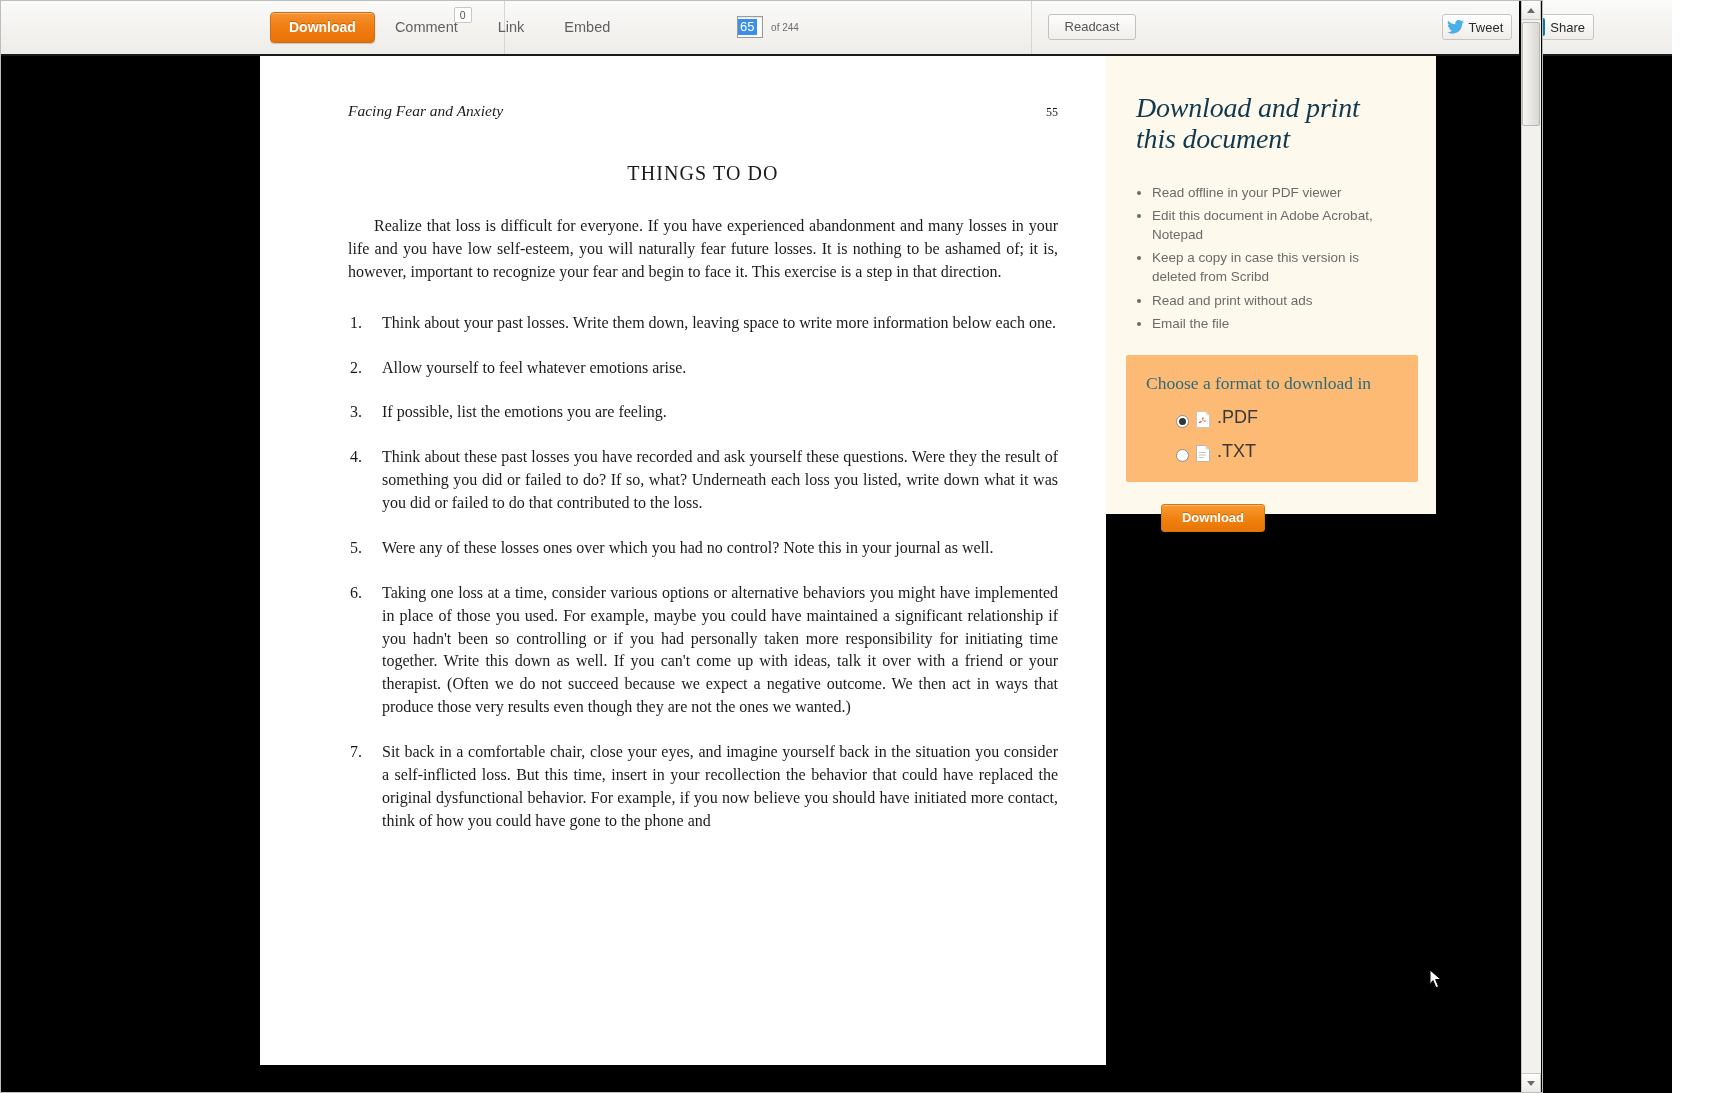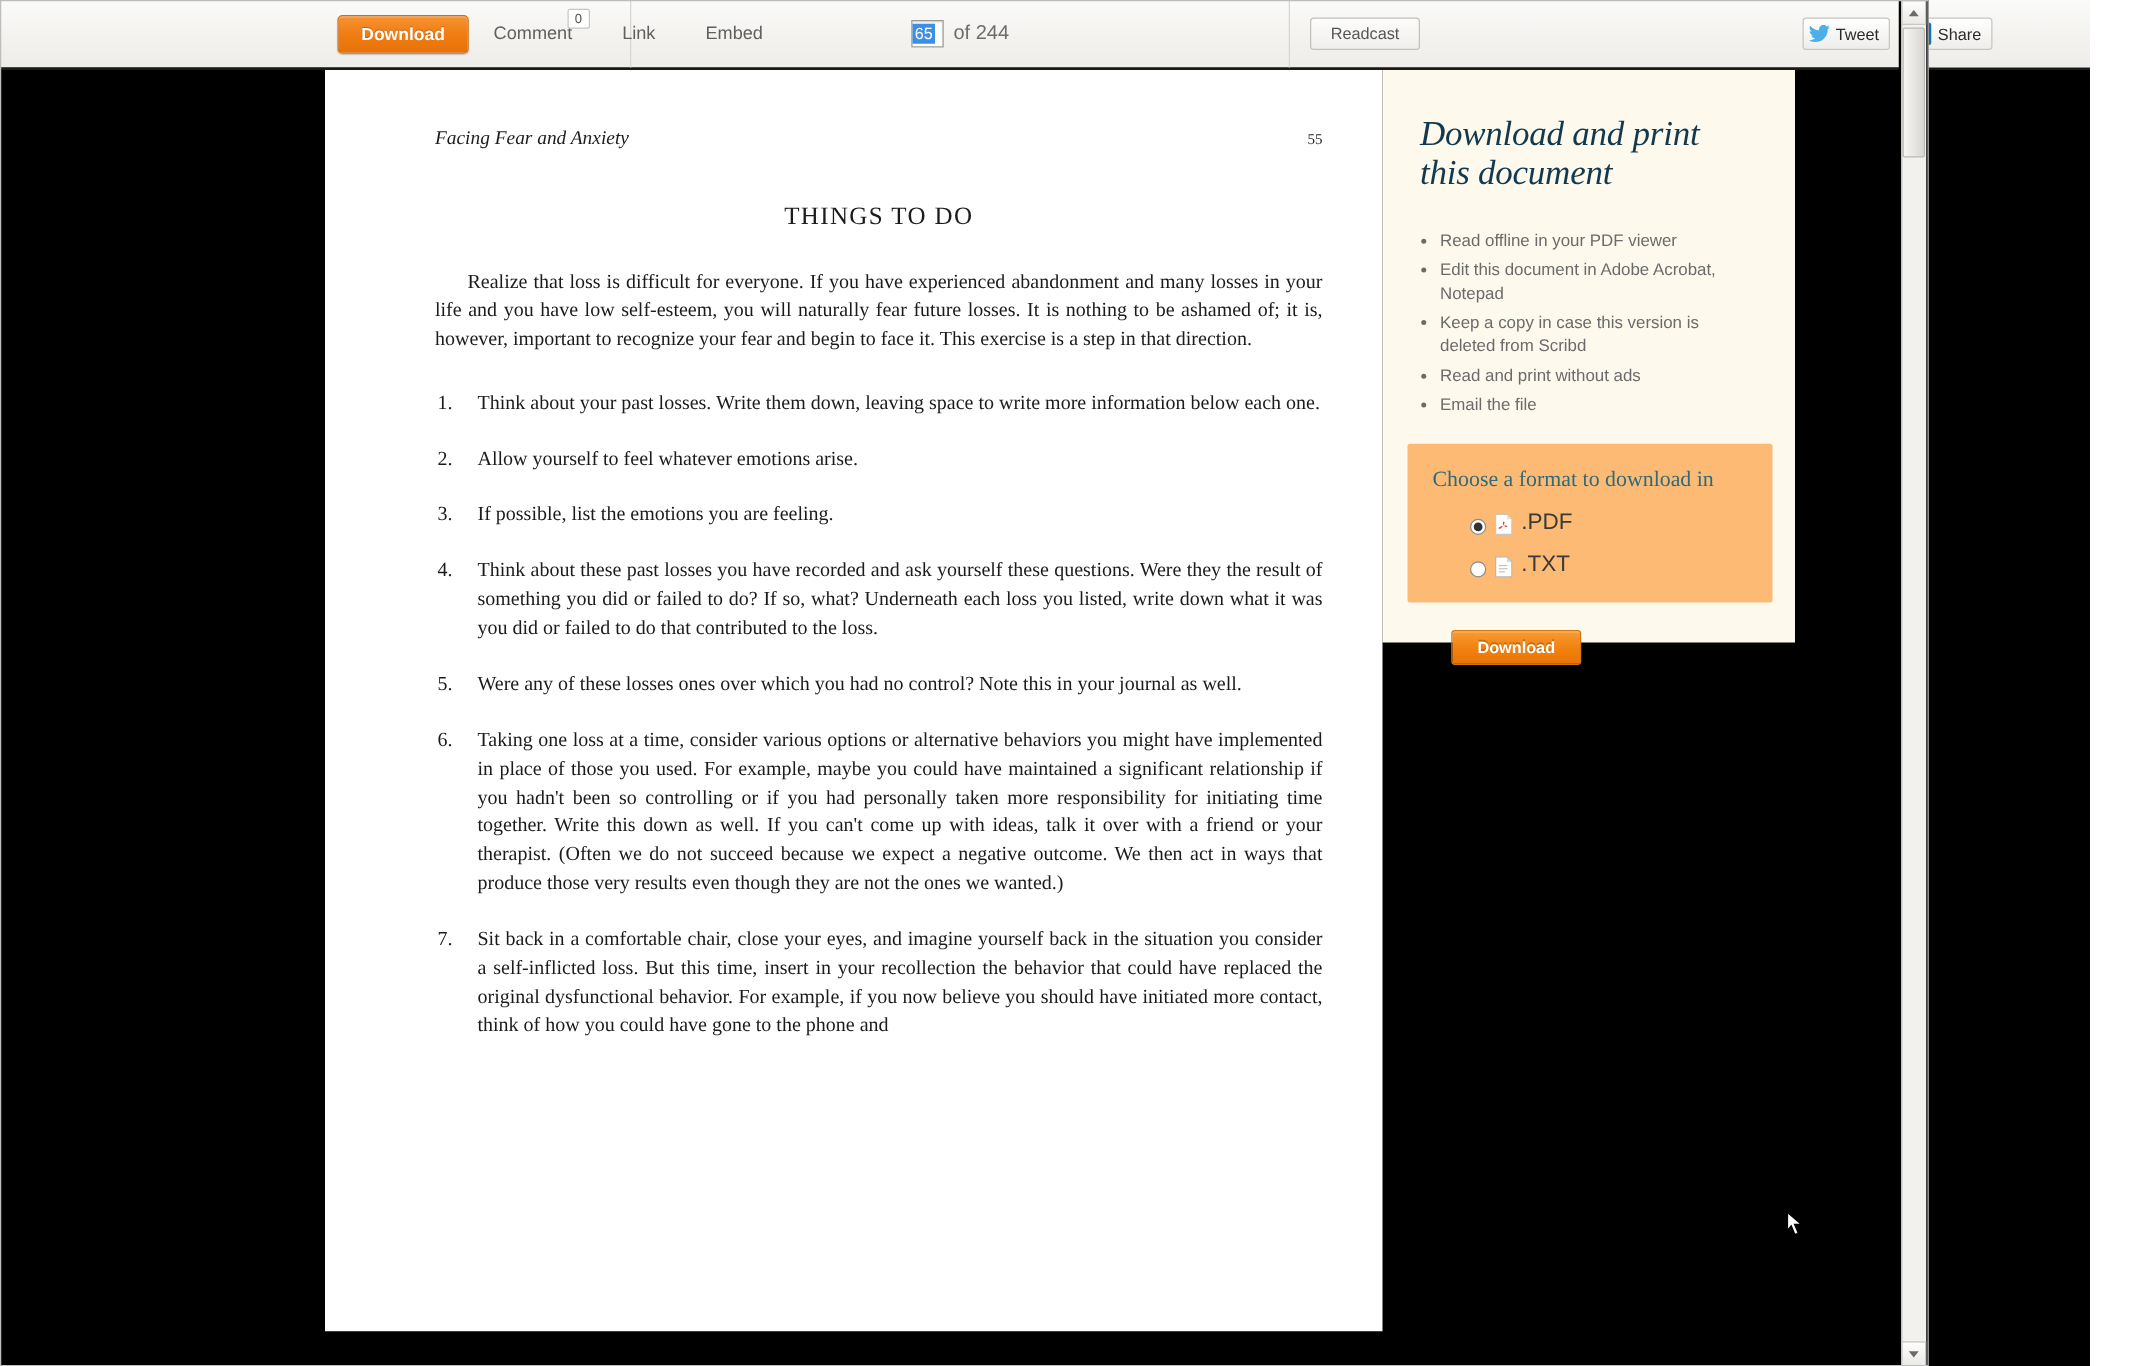--- a/index.html
+++ b/index.html
@@ -111,21 +111,21 @@
   .page-input-inner {
     display: inline-block;
     background: #3b8fe8;
     color: #ffffff;
     padding: 0 2px;
     font-size: 13px;
     line-height: 16px;
   }
   .page-total {
     color: #6d6d6d;
-    font-size: 16px;
+    font-size: 10px;
   }
 
   .tb-right {
     width: 640px;
     display: flex;
     align-items: center;
     padding-left: 16px;
     gap: 10px;
   }
 

